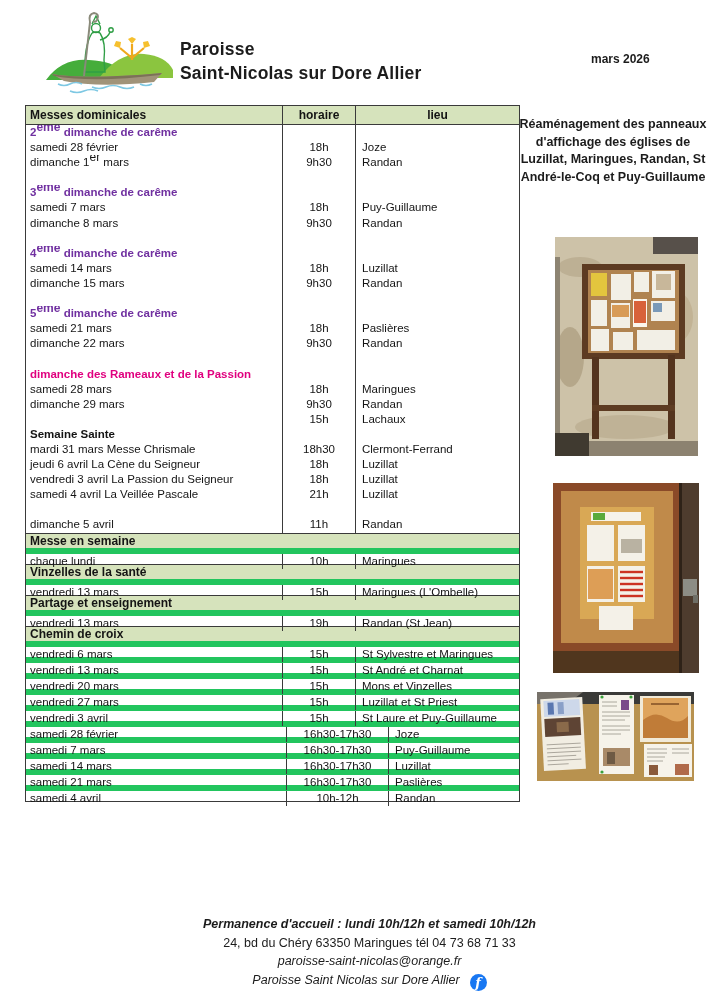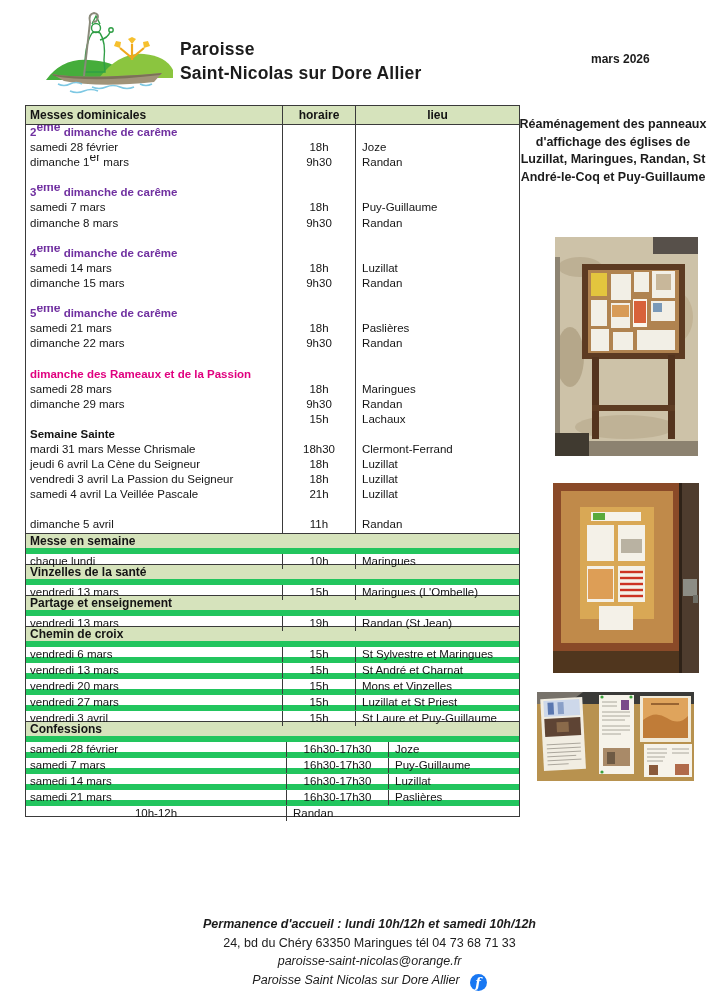--- a/index.html
+++ b/index.html
@@ -281,21 +281,20 @@
         <div class="t-row t-grid-a">
           <div class="c1">vendredi 27 mars</div>
           <div class="c2">15h</div>
           <div class="c3">Luzillat et St Priest</div>
         </div>
         <div class="t-row t-grid-a">
           <div class="c1">vendredi 3 avril</div>
           <div class="c2">15h</div>
           <div class="c3">St Laure et Puy-Guillaume</div>
         </div>
-        <div class="t-bar">Confessions</div>
         <div class="t-row t-grid-b">
           <div class="c1">samedi 28 février</div>
           <div class="c2">16h30-17h30</div>
           <div class="c3">Joze</div>
         </div>
         <div class="t-row t-grid-b">
           <div class="c1">samedi 7 mars</div>
           <div class="c2">16h30-17h30</div>
           <div class="c3">Puy-Guillaume</div>
         </div>
@@ -303,20 +302,21 @@
           <div class="c1">samedi 14 mars</div>
           <div class="c2">16h30-17h30</div>
           <div class="c3">Luzillat</div>
         </div>
         <div class="t-row t-grid-b">
           <div class="c1">samedi 21 mars</div>
           <div class="c2">16h30-17h30</div>
           <div class="c3">Paslières</div>
         </div>
         <div class="t-row t-grid-b">
+          <div class="c1">samedi 4 avril</div>
           <div class="c2">10h-12h</div>
           <div class="c3">Randan</div>
         </div>
       </div>
   </div>
 
   <p class="announce">Réaménagement des panneaux d'affichage des églises de Luzillat, Maringues, Randan, St André-le-Coq et Puy-Guillaume</p>
 
   <svg id="photo1" class="photo" width="143" height="219" viewBox="0 0 143 219">
     <rect width="143" height="219" fill="#cdc2a8"></rect>

